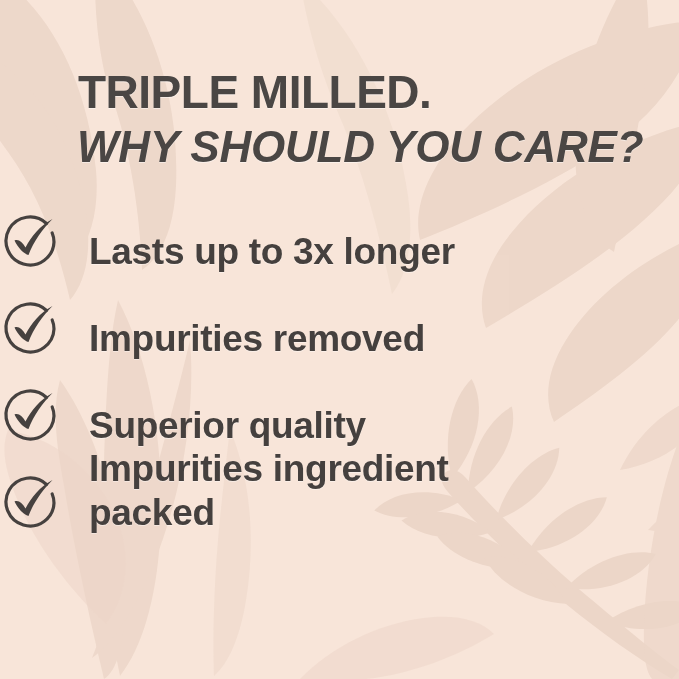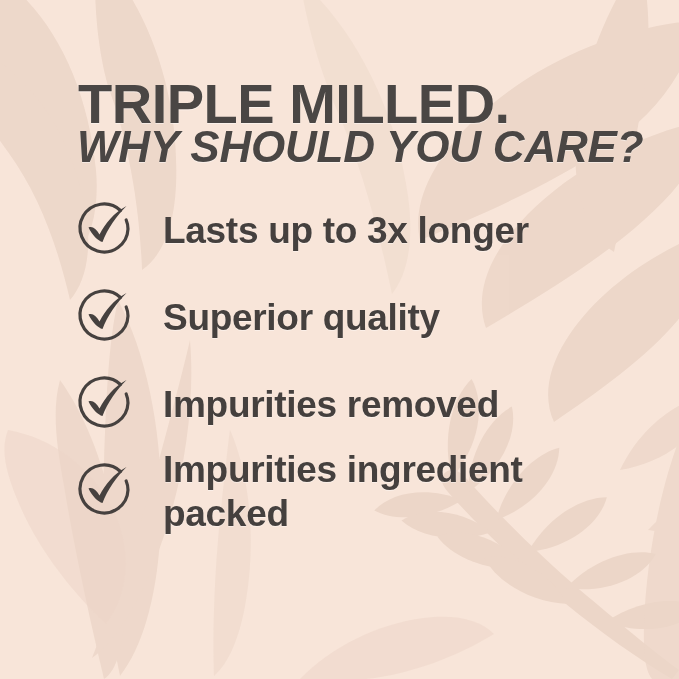--- a/index.html
+++ b/index.html
@@ -32,21 +32,21 @@
     position: absolute;
     inset: 0;
     z-index: 2;
   }
 
   .headline {
     position: absolute;
     left: 78px;
     top: 38px;
     width: 580px;
-    font-size: 56px;
+    font-size: 46px;
     font-weight: 900;
     letter-spacing: -0.5px;
     line-height: 1.0;
     color: #4a4644;
     text-shadow: 0 1px 0 rgba(255,255,255,0.45);
     white-space: nowrap;
   }
 
   .subheadline {
     position: absolute;
@@ -69,23 +69,22 @@
     top: 186px;
     width: 679px;
     list-style: none;
     margin: 0;
     padding: 0;
   }
 
   .benefit-row {
     position: relative;
     display: flex;
-    align-items: center;
+    align-items: flex-end;
     height: 87px;
-    padding-left: 74px;
   }
 
   .check-icon {
     flex: 0 0 auto;
     width: 62px;
     height: 62px;
     margin-top: -2px;
     display: block;
   }
 
@@ -240,30 +239,30 @@
         </svg>
         <span class="benefit-label">Lasts up to 3x longer</span>
       </li>
 
       <li class="benefit-row">
         <svg class="check-icon" viewBox="0 0 62 62" xmlns="http://www.w3.org/2000/svg" aria-hidden="true">
           <path d="M46.5 12.5 A24 24 0 1 0 54 31 A24 24 0 0 0 52.2 22" fill="none" stroke="#46413f" stroke-width="3.2" stroke-linecap="round"></path>
           <path d="M14.5 29.5 C 18.5 28 22 30.5 25.5 36.5 C 31 26 40 14.5 52.5 8
                    C 43 17.5 33.5 30.5 28.5 44 C 24 43 18 37 14.5 29.5 Z" fill="#46413f"></path>
         </svg>
+        <span class="benefit-label">Impurities removed</span>
+      </li>
+
+      <li class="benefit-row">
+        <svg class="check-icon" viewBox="0 0 62 62" xmlns="http://www.w3.org/2000/svg" aria-hidden="true">
+          <path d="M46.5 12.5 A24 24 0 1 0 54 31 A24 24 0 0 0 52.2 22" fill="none" stroke="#46413f" stroke-width="3.2" stroke-linecap="round"></path>
+          <path d="M14.5 29.5 C 18.5 28 22 30.5 25.5 36.5 C 31 26 40 14.5 52.5 8
+                   C 43 17.5 33.5 30.5 28.5 44 C 24 43 18 37 14.5 29.5 Z" fill="#46413f"></path>
+        </svg>
         <span class="benefit-label">Superior quality</span>
-      </li>
-
-      <li class="benefit-row">
-        <svg class="check-icon" viewBox="0 0 62 62" xmlns="http://www.w3.org/2000/svg" aria-hidden="true">
-          <path d="M46.5 12.5 A24 24 0 1 0 54 31 A24 24 0 0 0 52.2 22" fill="none" stroke="#46413f" stroke-width="3.2" stroke-linecap="round"></path>
-          <path d="M14.5 29.5 C 18.5 28 22 30.5 25.5 36.5 C 31 26 40 14.5 52.5 8
-                   C 43 17.5 33.5 30.5 28.5 44 C 24 43 18 37 14.5 29.5 Z" fill="#46413f"></path>
-        </svg>
-        <span class="benefit-label">Impurities removed</span>
       </li>
 
 
       <li class="benefit-row">
         <svg class="check-icon" viewBox="0 0 62 62" xmlns="http://www.w3.org/2000/svg" aria-hidden="true">
           <path d="M46.5 12.5 A24 24 0 1 0 54 31 A24 24 0 0 0 52.2 22" fill="none" stroke="#46413f" stroke-width="3.2" stroke-linecap="round"></path>
           <path d="M14.5 29.5 C 18.5 28 22 30.5 25.5 36.5 C 31 26 40 14.5 52.5 8
                    C 43 17.5 33.5 30.5 28.5 44 C 24 43 18 37 14.5 29.5 Z" fill="#46413f"></path>
         </svg>
         <span class="benefit-label">Impurities ingredient packed</span>

